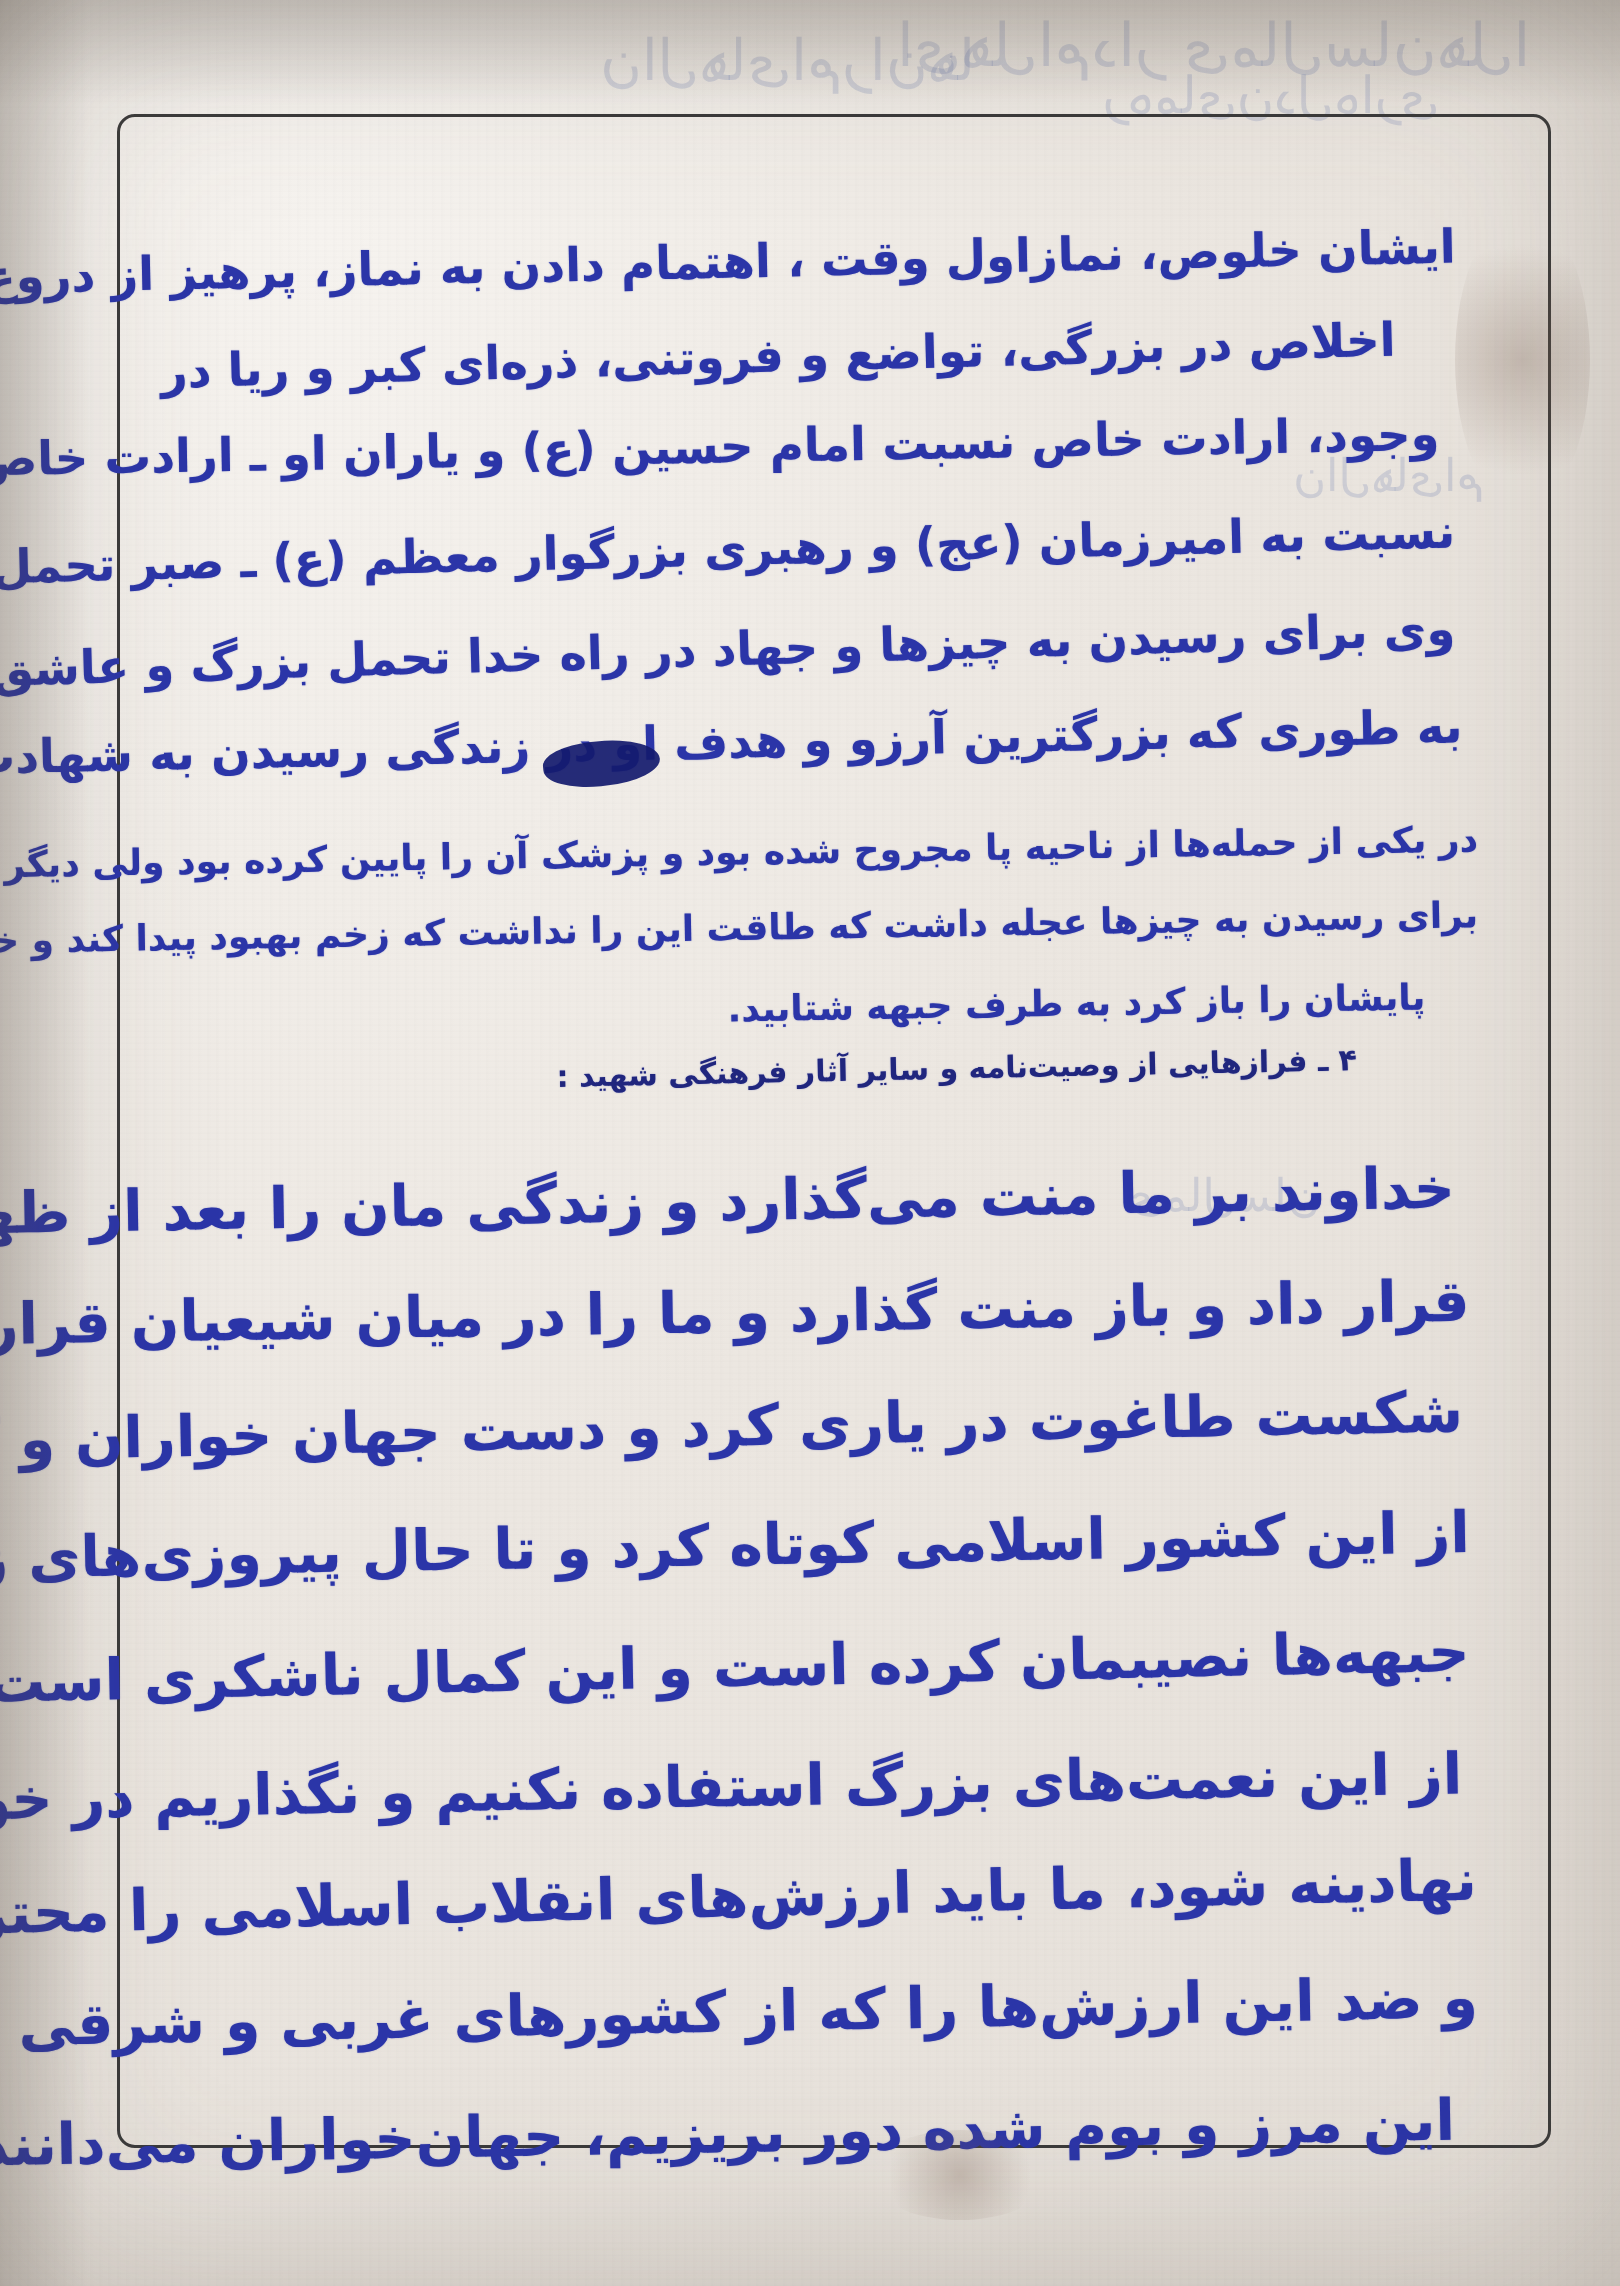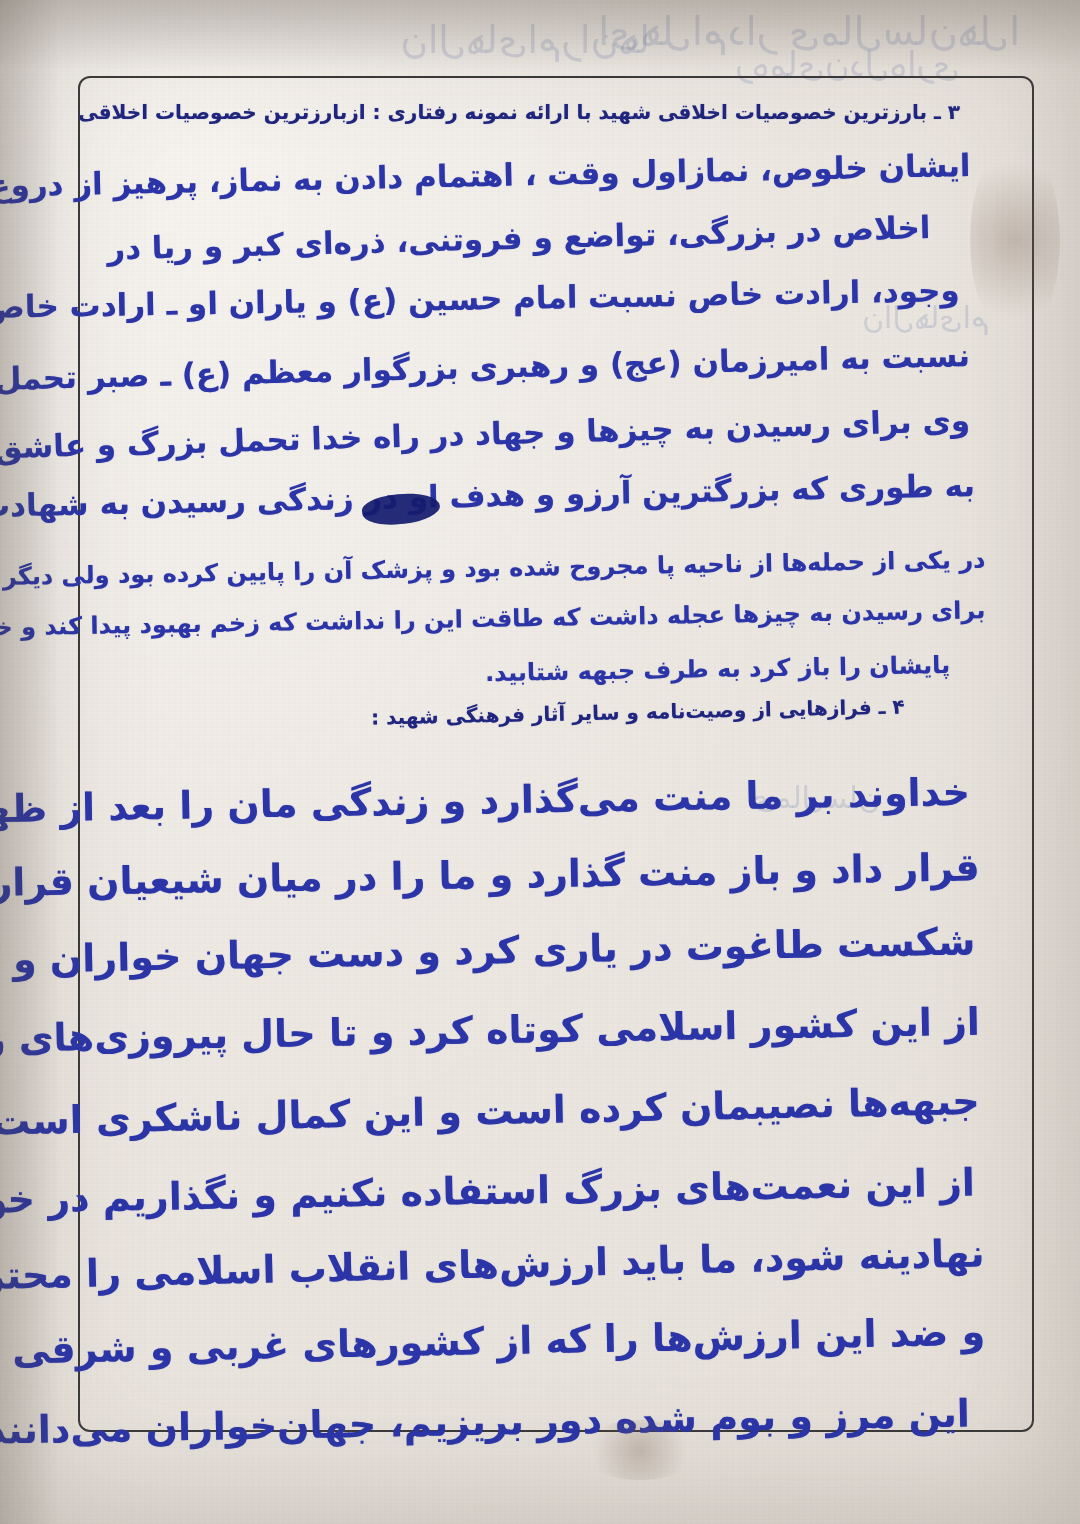--- a/index.html
+++ b/index.html
@@ -125,21 +125,20 @@
   <div class="paper-grain"></div>
 
   <div class="bleed" style="top:8px; right:60px; font-size:40px;">ای‌هل‌ام‌دار ی‌مال‌سا‌ن‌هل‌ا</div>
   <div class="bleed" style="top:18px; right:430px; font-size:38px;">ن‌ال‌ها‌ی‌ام‌را‌ن‌ها</div>
   <div class="bleed" style="top:44px; right:120px; font-size:34px;">ر‌ه‌ما‌ی‌ن‌د‌ل‌ه‌ا‌ر‌ی</div>
   <div class="bleed" style="top:300px; right:90px; font-size:30px;">ن‌ال‌ها‌ی‌ام</div>
   <div class="bleed" style="top:780px; right:200px; font-size:30px;">ی‌مال‌سا‌ن</div>
 
   <div class="frame"></div>
 
-  <div class="ink heading" style="top:100px; right:120px; width:880px; text-align:right; font-size:20px;">۳ ـ بارزترین خصوصیات اخلاقی شهید با ارائه نمونه رفتاری :  ازبارزترین خصوصیات اخلاقی</div>
 
   <div class="ink body-line" style="top:150px; right:110px; transform:rotate(-1.2deg); font-size:31px;">ایشان خلوص، نمازاول وقت ، اهتمام دادن به نماز، پرهیز از دروغ، بخشیدن</div>
 
   <div class="ink body-line" style="top:212px; right:150px; transform:rotate(-1.5deg); font-size:31px;">اخلاص در بزرگی، تواضع و فروتنی، ذره‌ای کبر و ریا در</div>
 
   <div class="ink body-line" style="top:275px; right:120px; transform:rotate(-1.0deg); font-size:31px;">وجود، ارادت خاص نسبت امام حسین (ع) و یاران او ـ ارادت خاص</div>
 
   <div class="ink body-line" style="top:340px; right:110px; transform:rotate(-1.4deg); font-size:31px;">نسبت به امیرزمان (عج) و رهبری بزرگوار معظم (ع) ـ صبر تحمل و سعه صدر</div>
 
   <div class="ink body-line" style="top:405px; right:110px; transform:rotate(-1.6deg); font-size:31px;">وی برای رسیدن به چیزها و جهاد در راه خدا تحمل بزرگ و عاشق شهادت</div>

